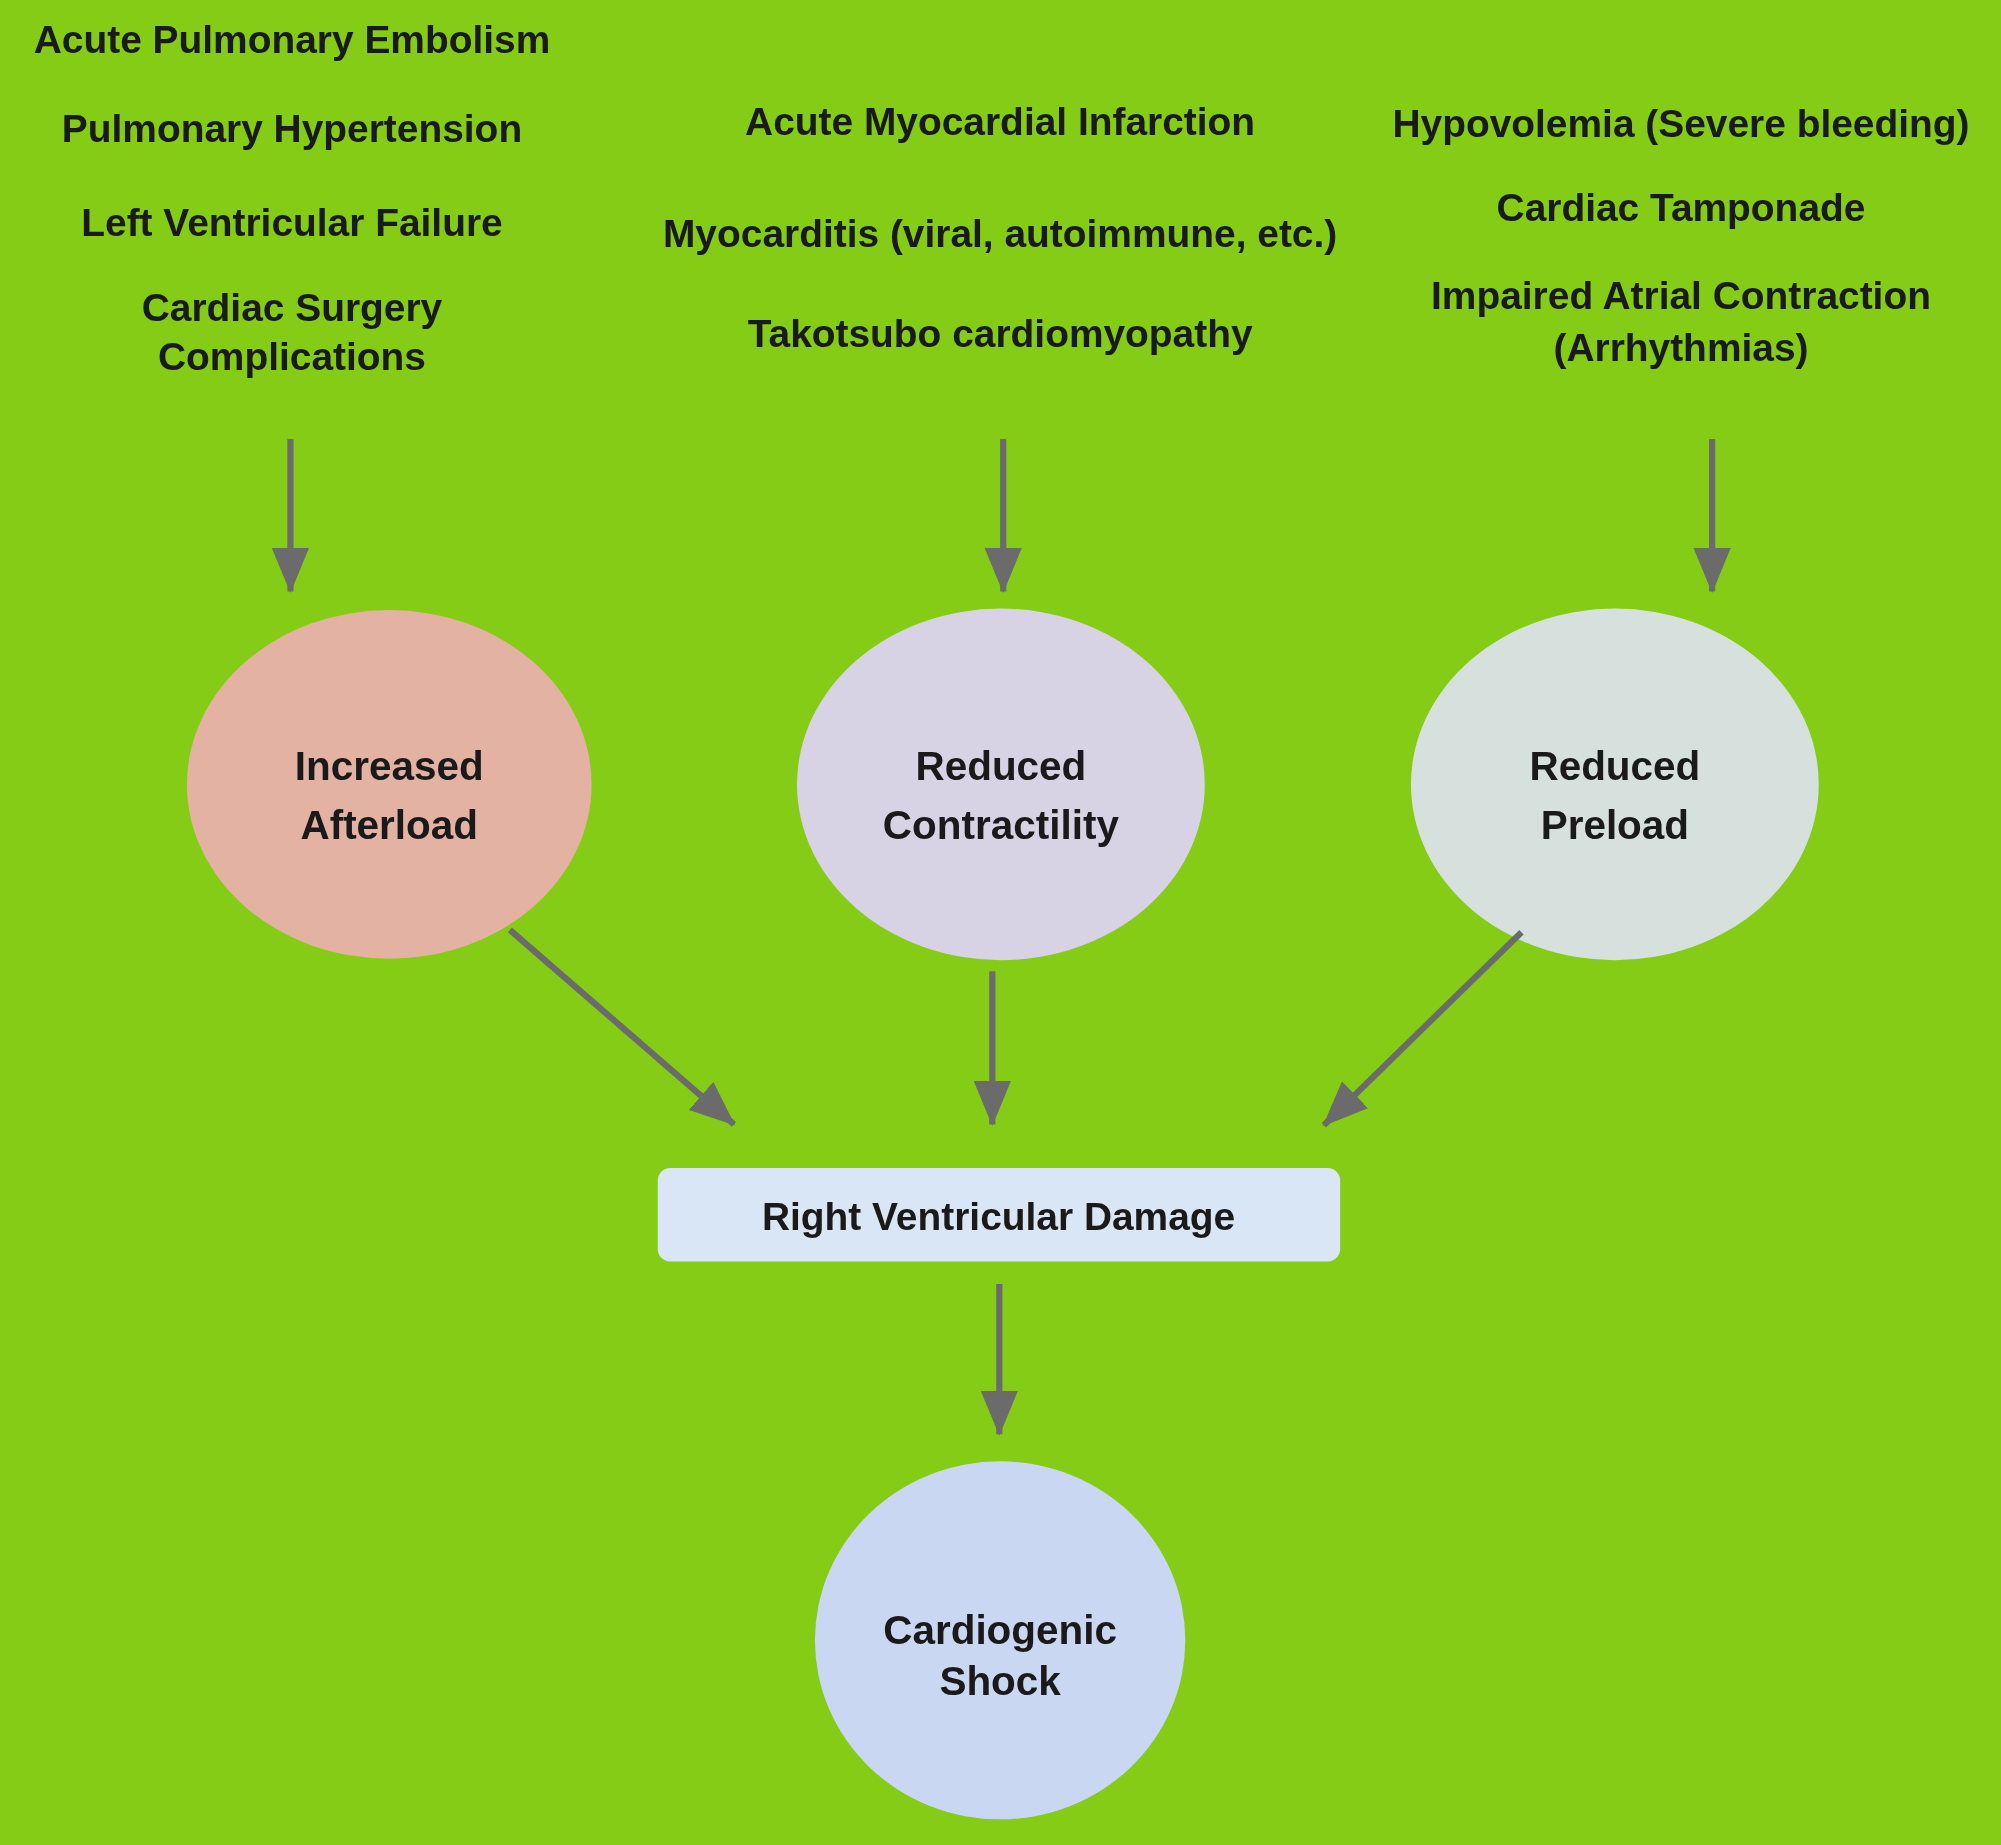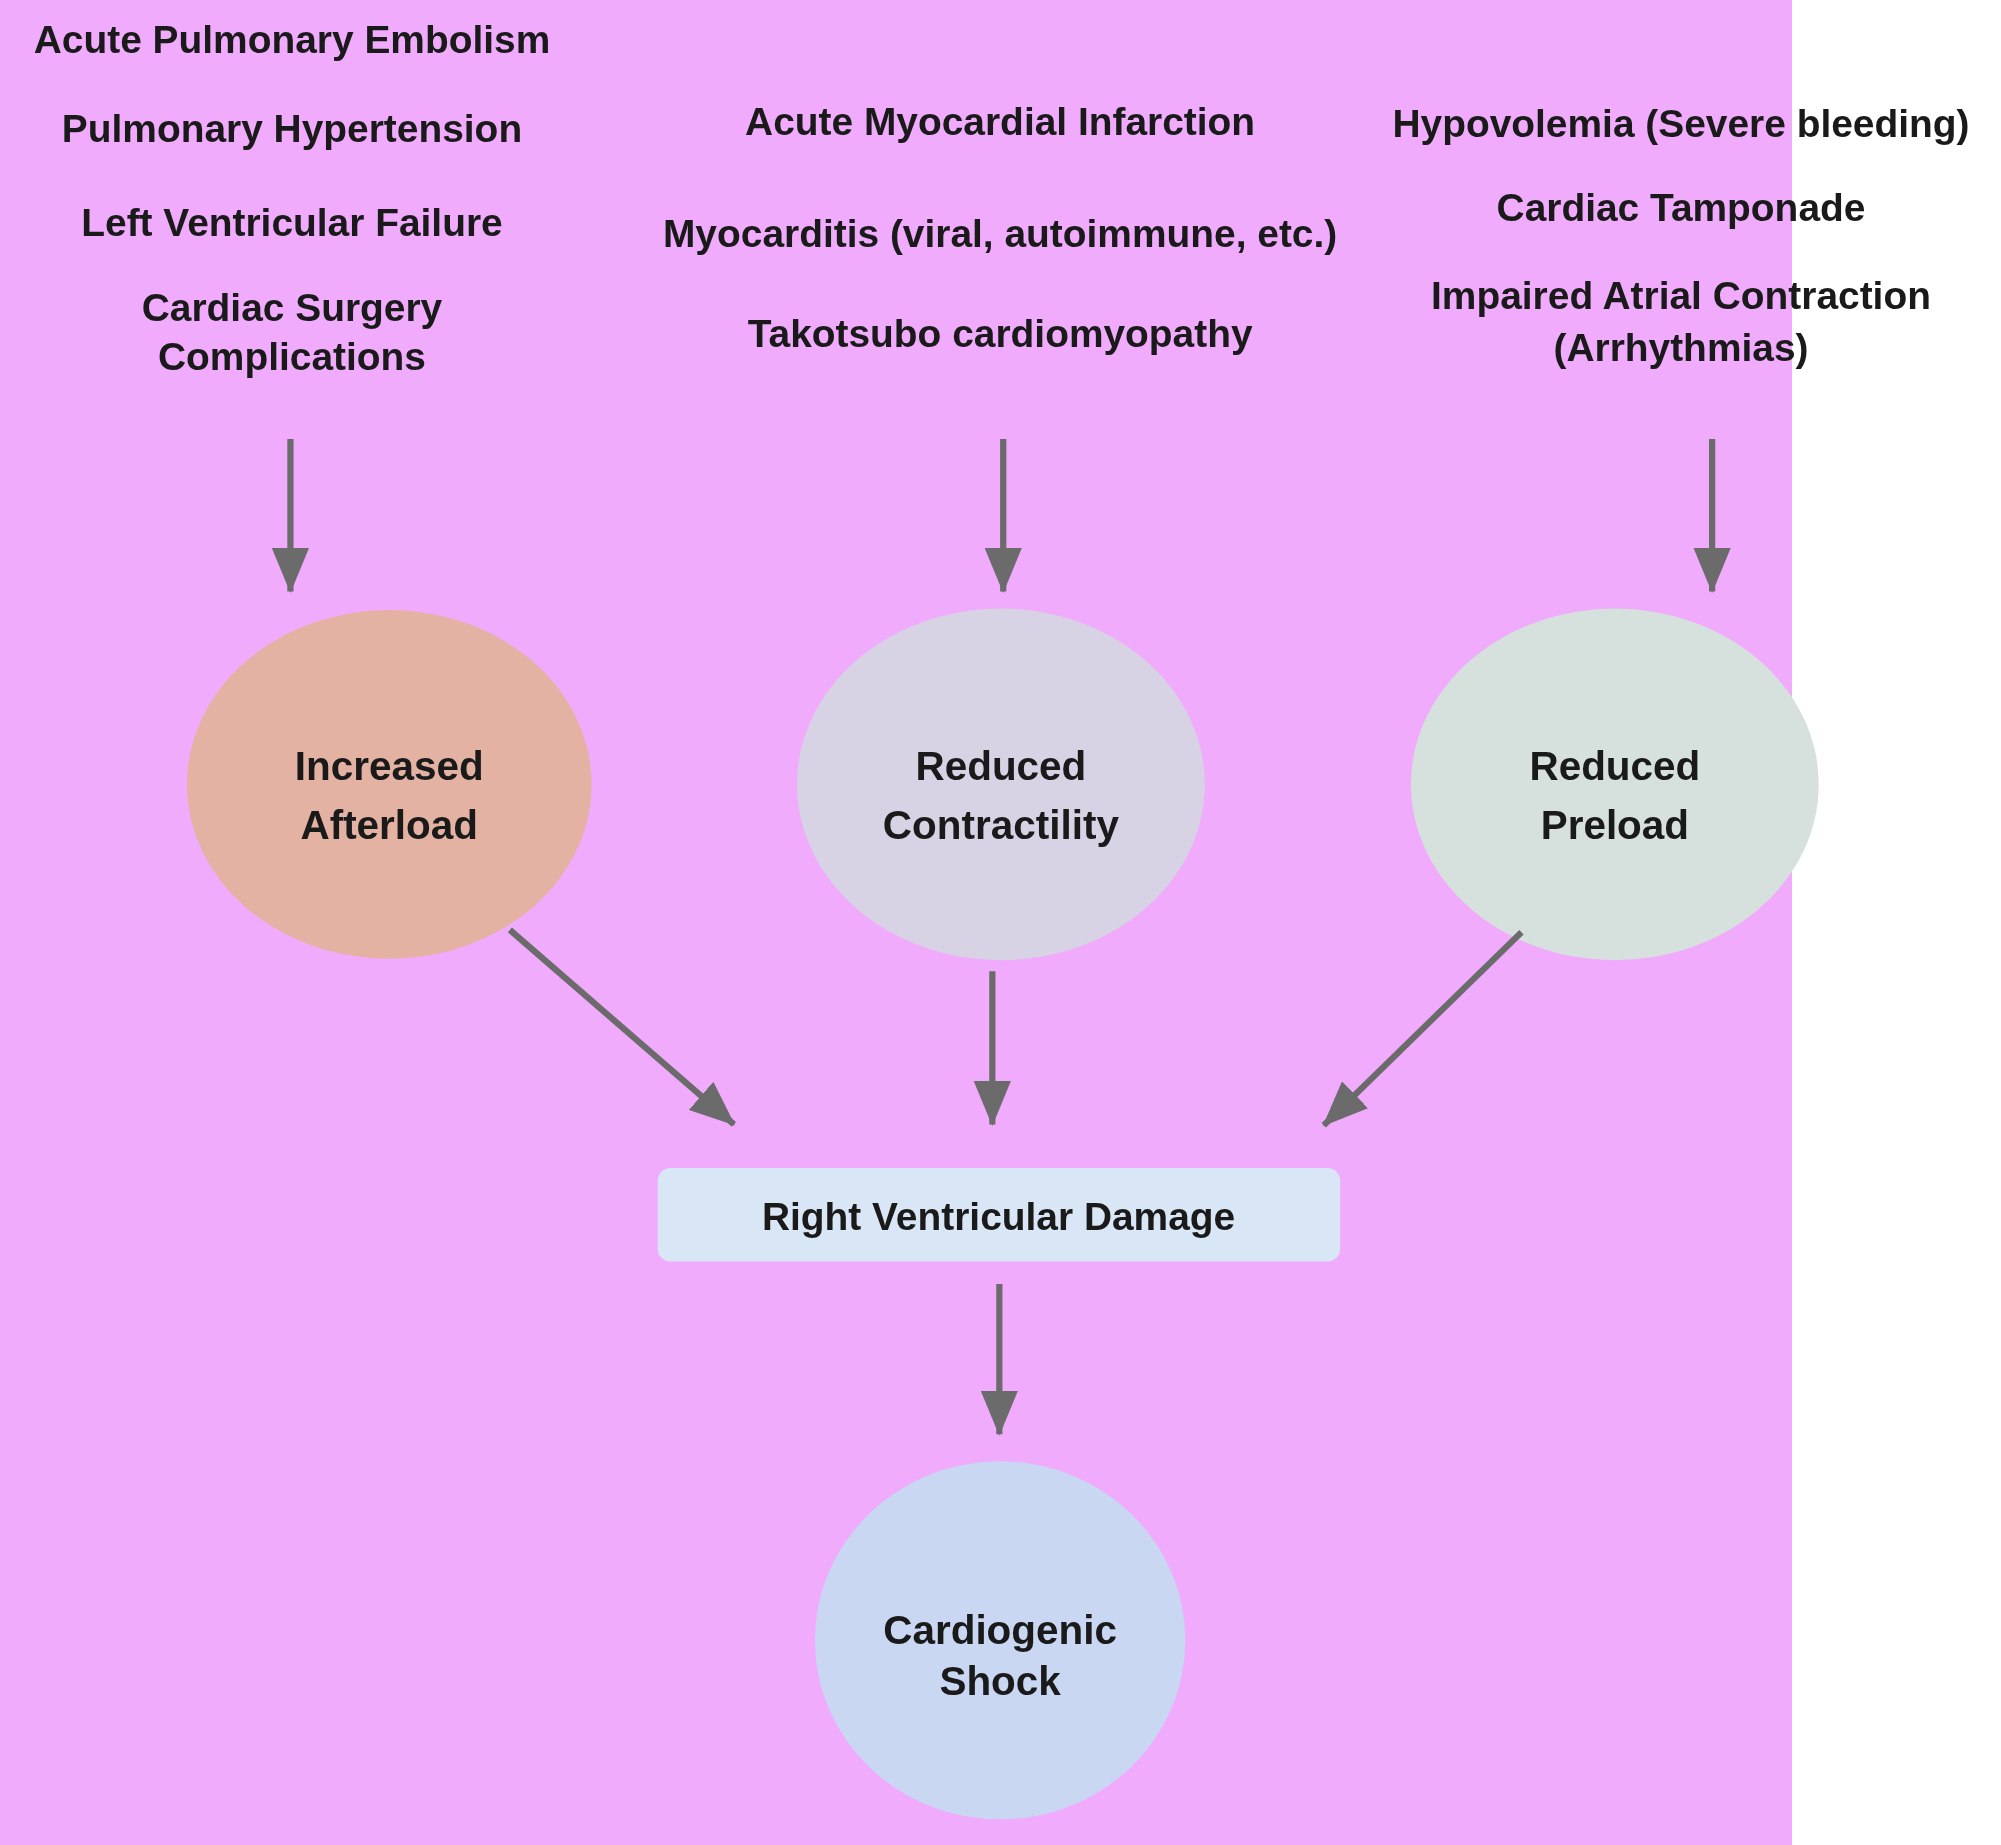--- a/index.html
+++ b/index.html
@@ -2,23 +2,23 @@
 <html style="font-size:12.5px"><head>
 <meta charset="utf-8">
 <style>
   html, body {
     margin: 0;
     padding: 0;
     background: #ffffff;
   }
   .stage {
     position: relative;
-    width: 1792px;
+    width: 2001px;
     height: 1845px;
-    background: #f0abfc;
+    background: #84cc16;
     font-family: "Liberation Sans", "DejaVu Sans", sans-serif;
   }
   svg text {
     font-family: "Liberation Sans", "DejaVu Sans", sans-serif;
     font-weight: bold;
     fill: #1a1a1a;
     text-anchor: middle;
   }
   .cause-line  { font-size: 50px; }
   .node-label  { font-size: 52px; }

